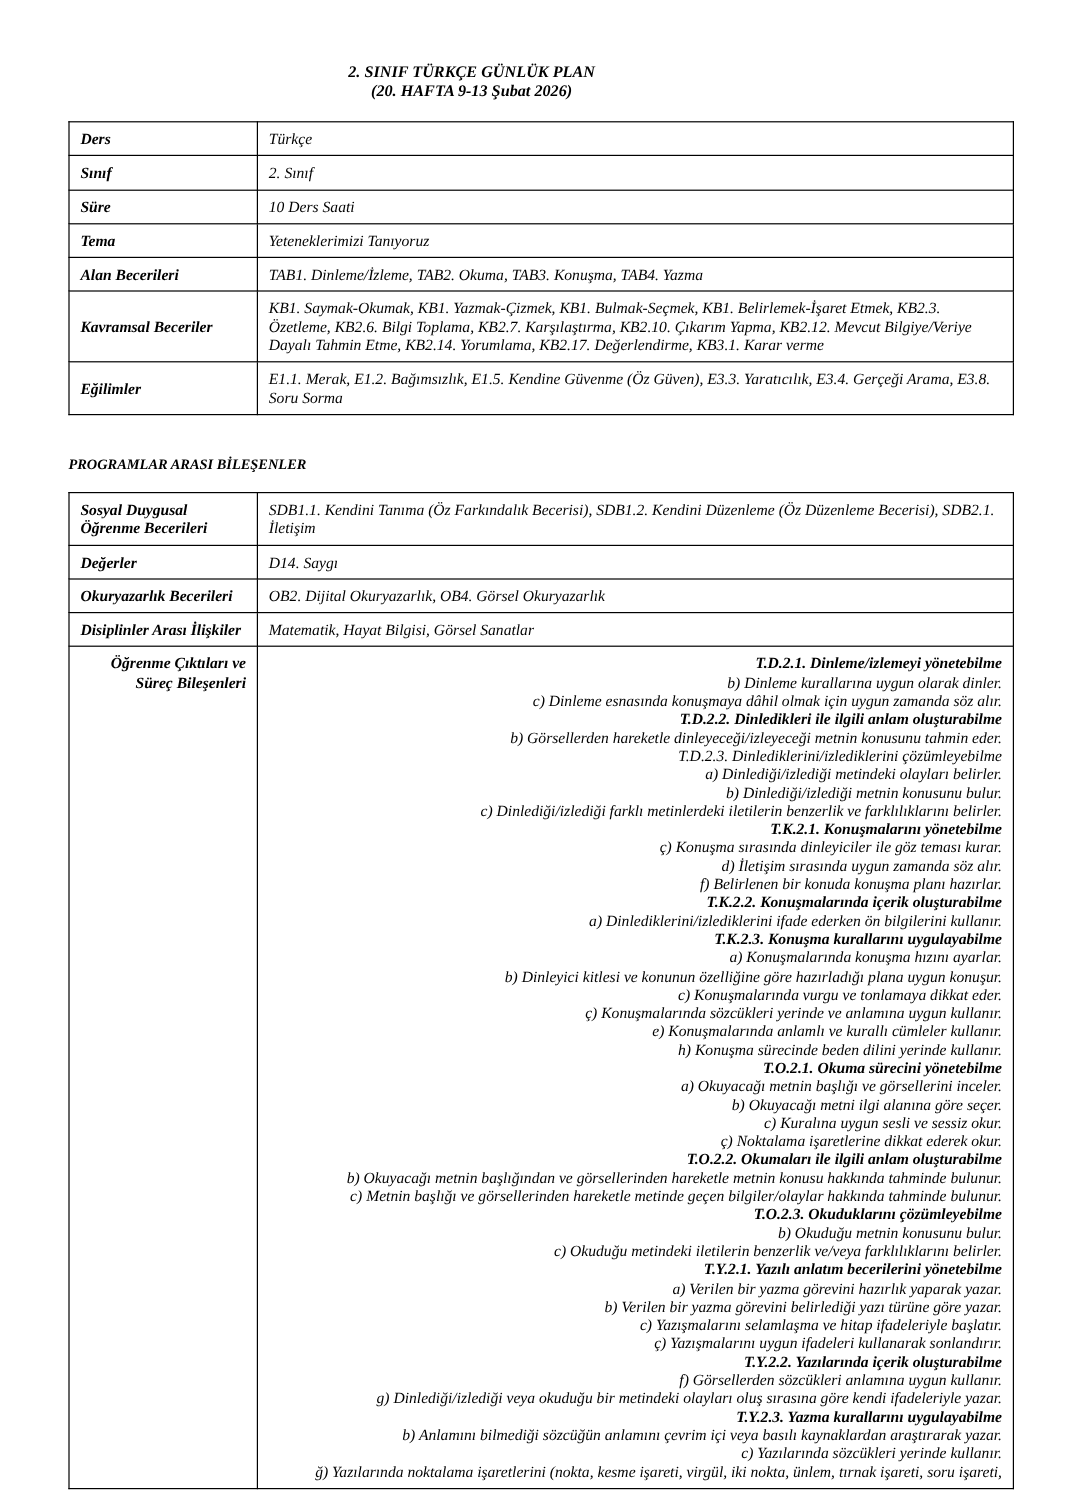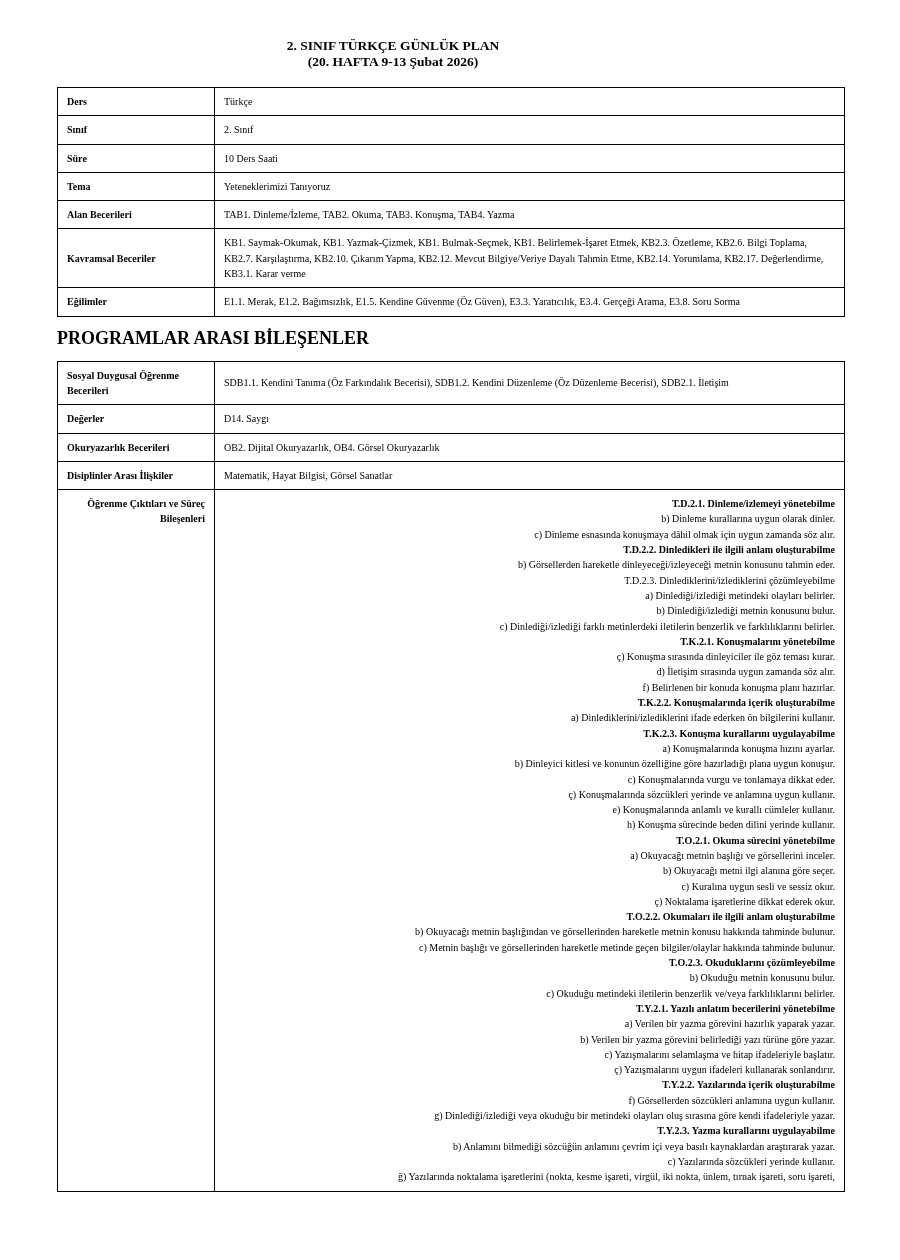--- a/index.html
+++ b/index.html
@@ -12,52 +12,53 @@
   .page {
     position: relative;
     width: 900px;
     height: 1260px;
     background: #ffffff;
     overflow: hidden;
   }
   .content {
     position: absolute;
     left: 57px;
-    top: 38px;
+    top: 52px;
     width: 672px;
+    font-style: italic;
   }
   .doc-title {
     text-align: center;
     font-weight: bold;
     font-size: 13.5px;
     line-height: 15.5px;
   }
   table.doc-table {
     border-collapse: collapse;
     width: 788px;
     table-layout: fixed;
   }
   table.plan-table { margin-top: 18px; }
   table.components-table { margin-top: 16px; }
   td {
     border: 1px solid #000000;
-    font-size: 10px;
+    font-size: 13px;
     line-height: 15.3px;
     padding: 6px 9px;
     vertical-align: middle;
     word-wrap: break-word;
   }
   td.label-cell {
     font-weight: bold;
   }
   td.top-align { vertical-align: top; text-align: right; }
   .section-heading {
-    margin-top: 14px;
+    margin-top: 34px;
     font-weight: bold;
-    font-size: 18px;
+    font-size: 12px;
     line-height: 14px;
   }
   .outcome-item { font-weight: normal; margin-left: 19px; }
   .outcome-item.bold { font-weight: bold; }
 </style>
 </head>
 <body>
 
 <div class="page">
   <div class="content">

